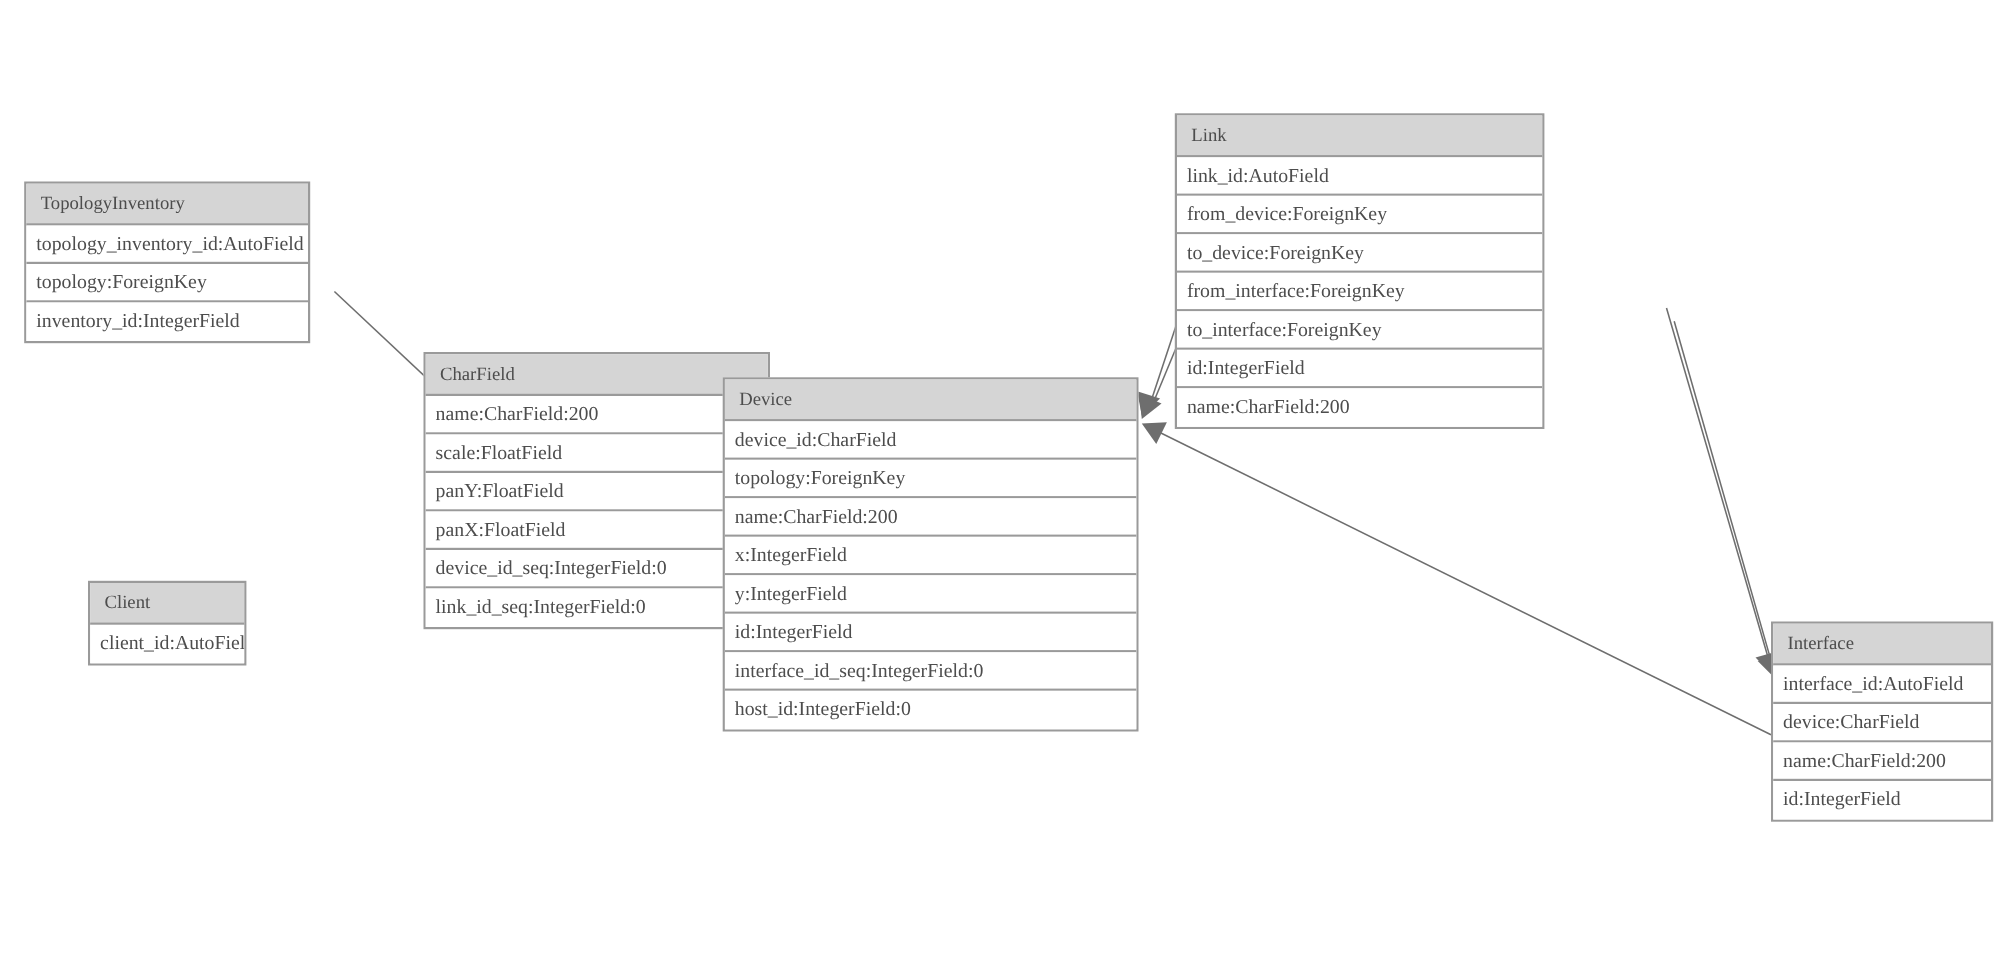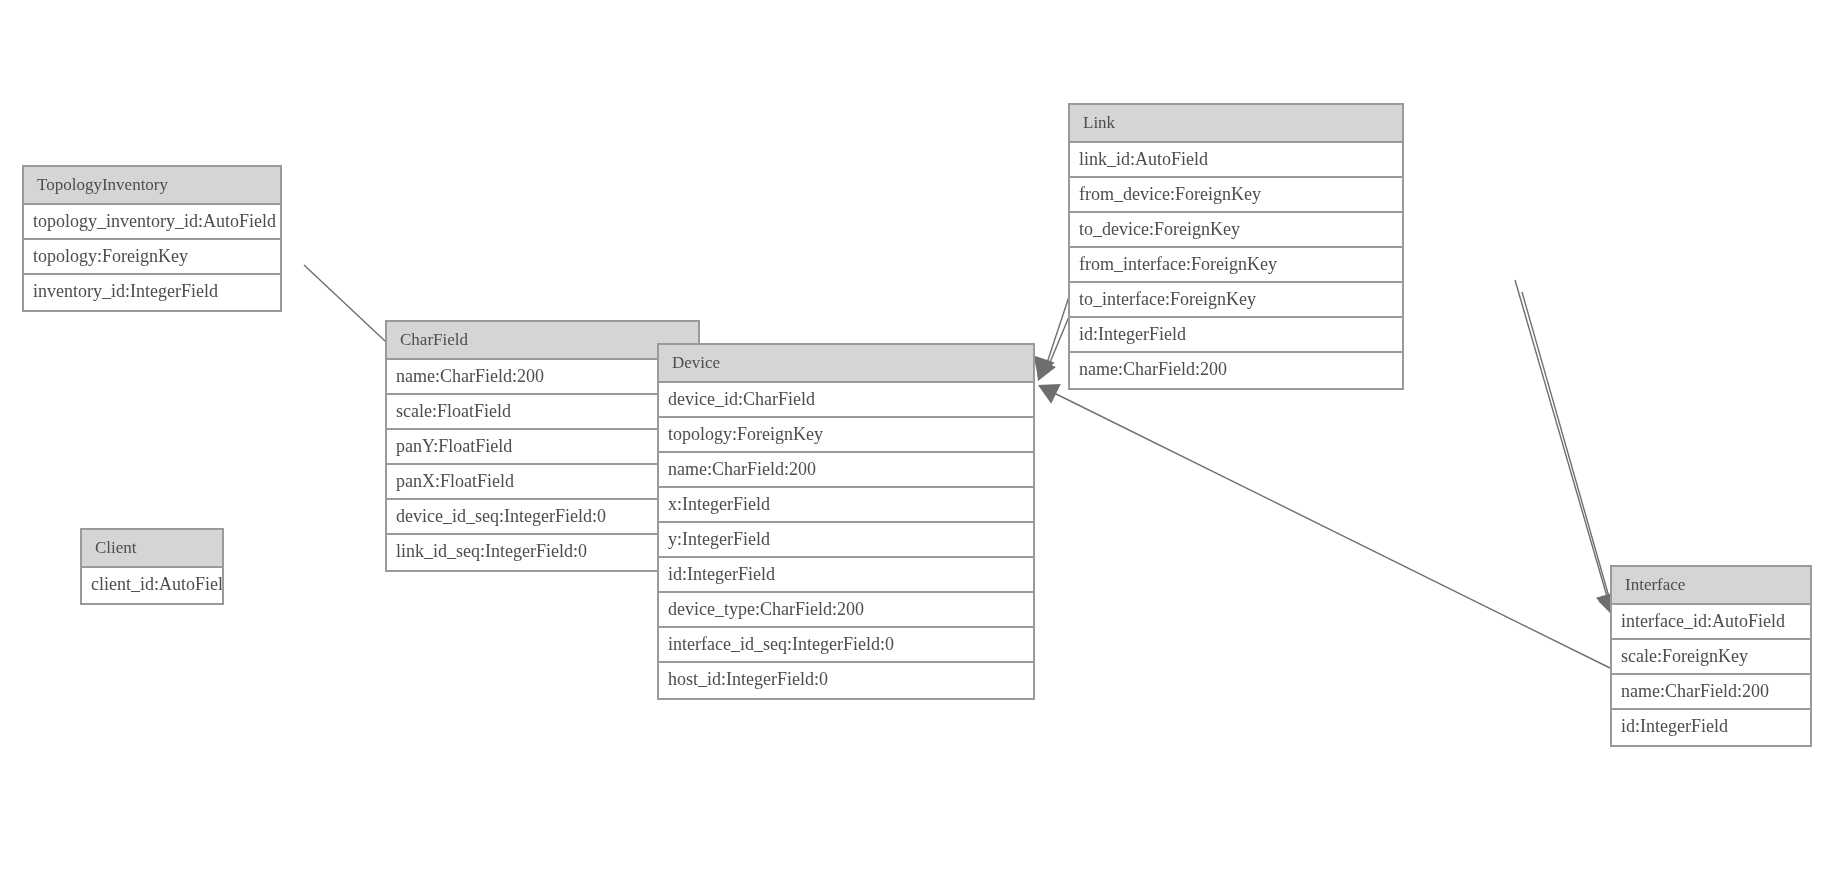--- a/index.html
+++ b/index.html
@@ -126,41 +126,40 @@
       </div>
       <div class="entity" style="left: 657px; top: 315px; width: 378px; margin-top: 28px;">
         <div class="entity-header">Device</div>
         <div class="entity-rows">
           <div class="entity-row">device_id:CharField</div>
           <div class="entity-row">topology:ForeignKey</div>
           <div class="entity-row">name:CharField:200</div>
           <div class="entity-row">x:IntegerField</div>
           <div class="entity-row">y:IntegerField</div>
           <div class="entity-row">id:IntegerField</div>
-          <div class="entity-row">device_type:CharField:200</div>
           <div class="entity-row">interface_id_seq:IntegerField:0</div>
           <div class="entity-row last">host_id:IntegerField:0</div>
         </div>
       </div>
       <div class="entity" style="left: 1068px; top: 103px; width: 336px;">
         <div class="entity-header">Link</div>
         <div class="entity-rows">
           <div class="entity-row">link_id:AutoField</div>
           <div class="entity-row">from_device:ForeignKey</div>
           <div class="entity-row">to_device:ForeignKey</div>
           <div class="entity-row">from_interface:ForeignKey</div>
           <div class="entity-row">to_interface:ForeignKey</div>
           <div class="entity-row">id:IntegerField</div>
           <div class="entity-row last">name:CharField:200</div>
         </div>
       </div>
       <div class="entity" style="left: 1610px; top: 565px; width: 202px; font-family: Liberation Serif, serif;">
         <div class="entity-header">Interface</div>
         <div class="entity-rows">
           <div class="entity-row">interface_id:AutoField</div>
-          <div class="entity-row">scale:ForeignKey</div>
+          <div class="entity-row">device:CharField</div>
           <div class="entity-row">name:CharField:200</div>
           <div class="entity-row last">id:IntegerField</div>
         </div>
       </div>
     </div>
 
 </div>
 
 </body></html>

